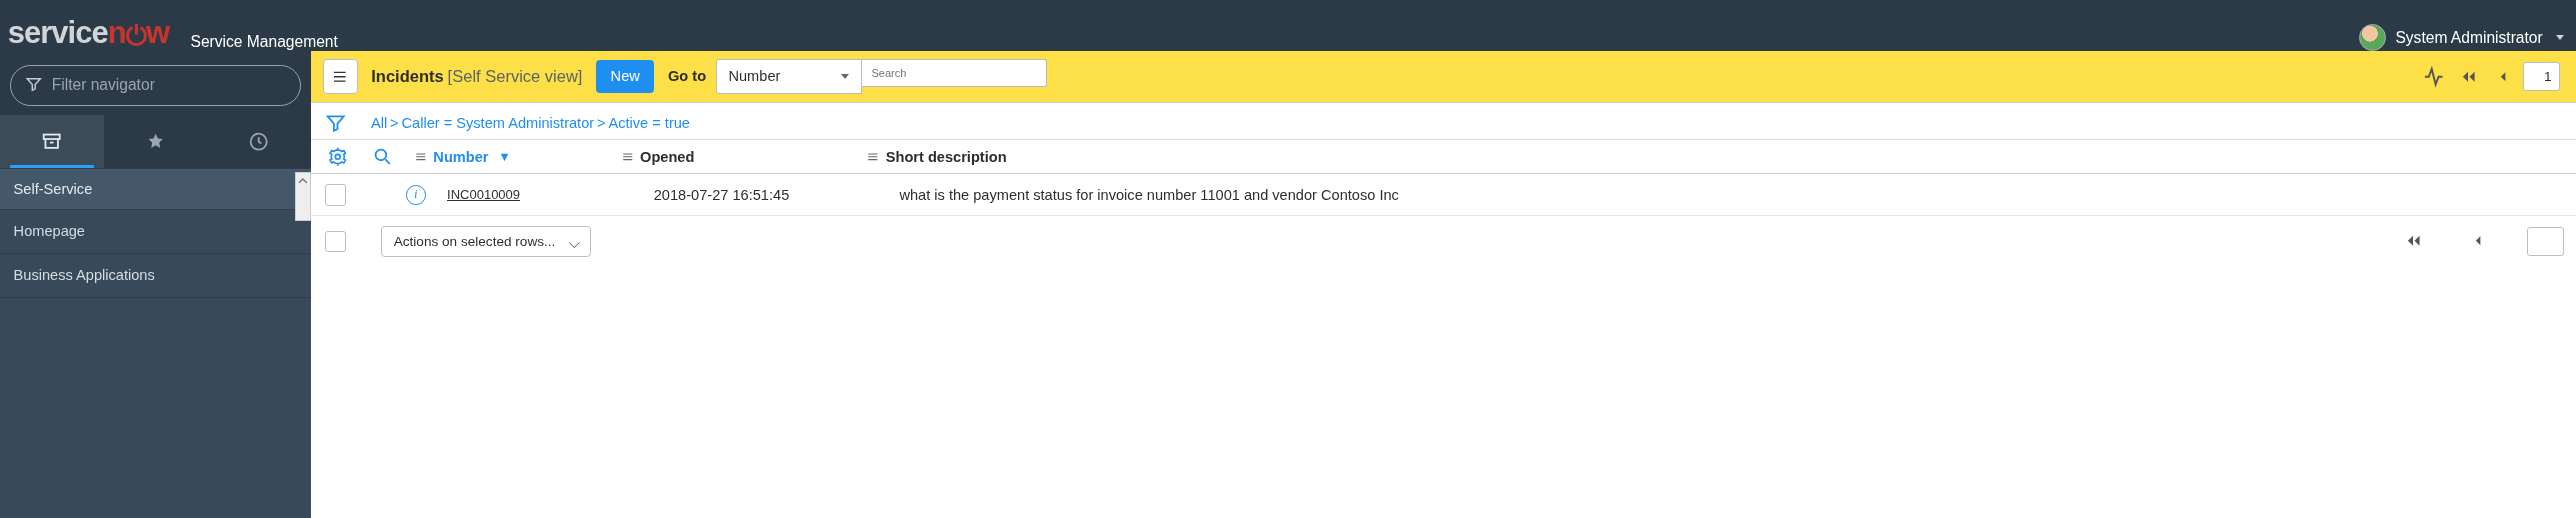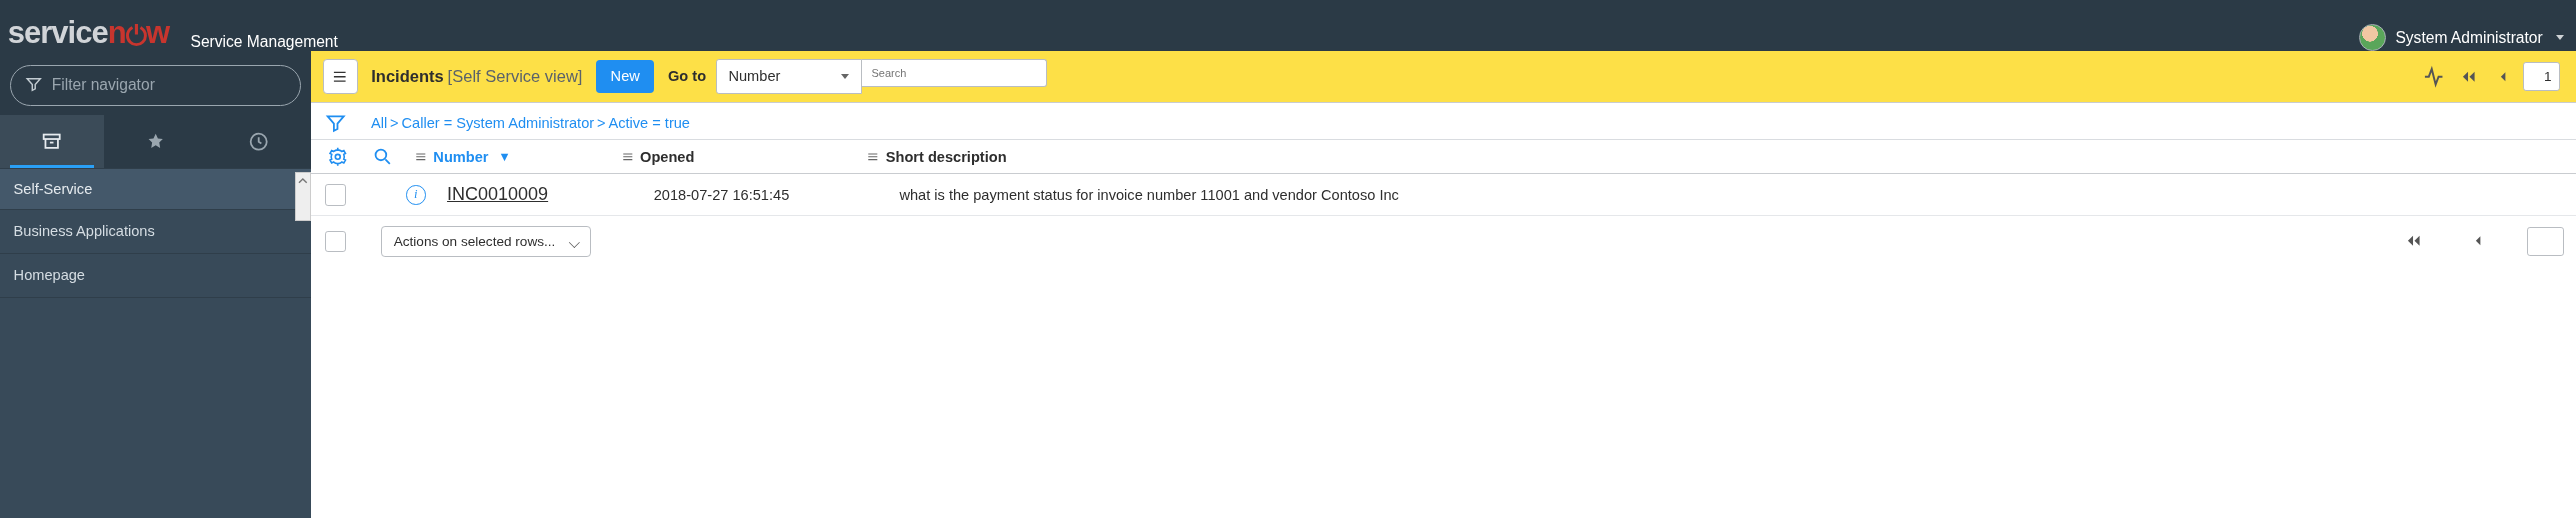--- a/index.html
+++ b/index.html
@@ -286,21 +286,21 @@
       width: 21.4px; height: 21.4px;
       border: 1px solid #b9bdc2;
       border-radius: 2.9px;
       background:#fff;
       cursor:pointer;
       display:inline-flex;
     }
     .cell-spacer-gear{ width:27px; }
     .info-cell { width:39px; display:flex; justify-content:center;}
     .info-icon { color:#1f8ef1; border:1.9px solid #1f8ef1; border-radius:50%; width:19.5px; height:19.5px; display:flex; align-items:center; justify-content:center; font-style: italic; font-family: Georgia, serif; font-size: 12.7px; cursor:pointer;}
-    .cell-num { min-width: 195px; font-size:18px;}
+    .cell-num { min-width: 195px; font-size:13px;}
     .cell-num a { color:#2e2e2e; text-decoration: underline; }
     .cell-opened { min-width:234px; font-size:14.6px;}
     .cell-desc { flex:1; font-size:14.6px;}
     
     .table-footer {
       display:flex;
       align-items:center;
       padding: 9.7px 11.7px 9.7px 13.6px;
       gap: 35px;
     }
@@ -372,22 +372,22 @@
             <path d="M12 7v5l3 2"></path>
           </svg>
       </div>
     </div>
     <div class="scroll-indicator">
       <svg width="9.7" height="9.7" viewBox="0 0 10 10">
           <path d="M1 7 L5 3 L9 7" fill="none" stroke="#777" stroke-width="1.5"></path>
         </svg>
     </div>
     <div class="nav-section-h">Self-Service</div>
+    <div class="nav-item">Homepage</div>
     <div class="nav-item">Business Applications</div>
-    <div class="nav-item">Homepage</div>
   </div>
 
   <div class="main">
 
     <div class="toolbar">
       <div class="icon-btn">
         <svg width="17.5" height="17.5" viewBox="0 0 24 24" stroke="#333" stroke-width="2">
             <path d="M4 6h16M4 12h16M4 18h16"></path>
           </svg>
       </div>

